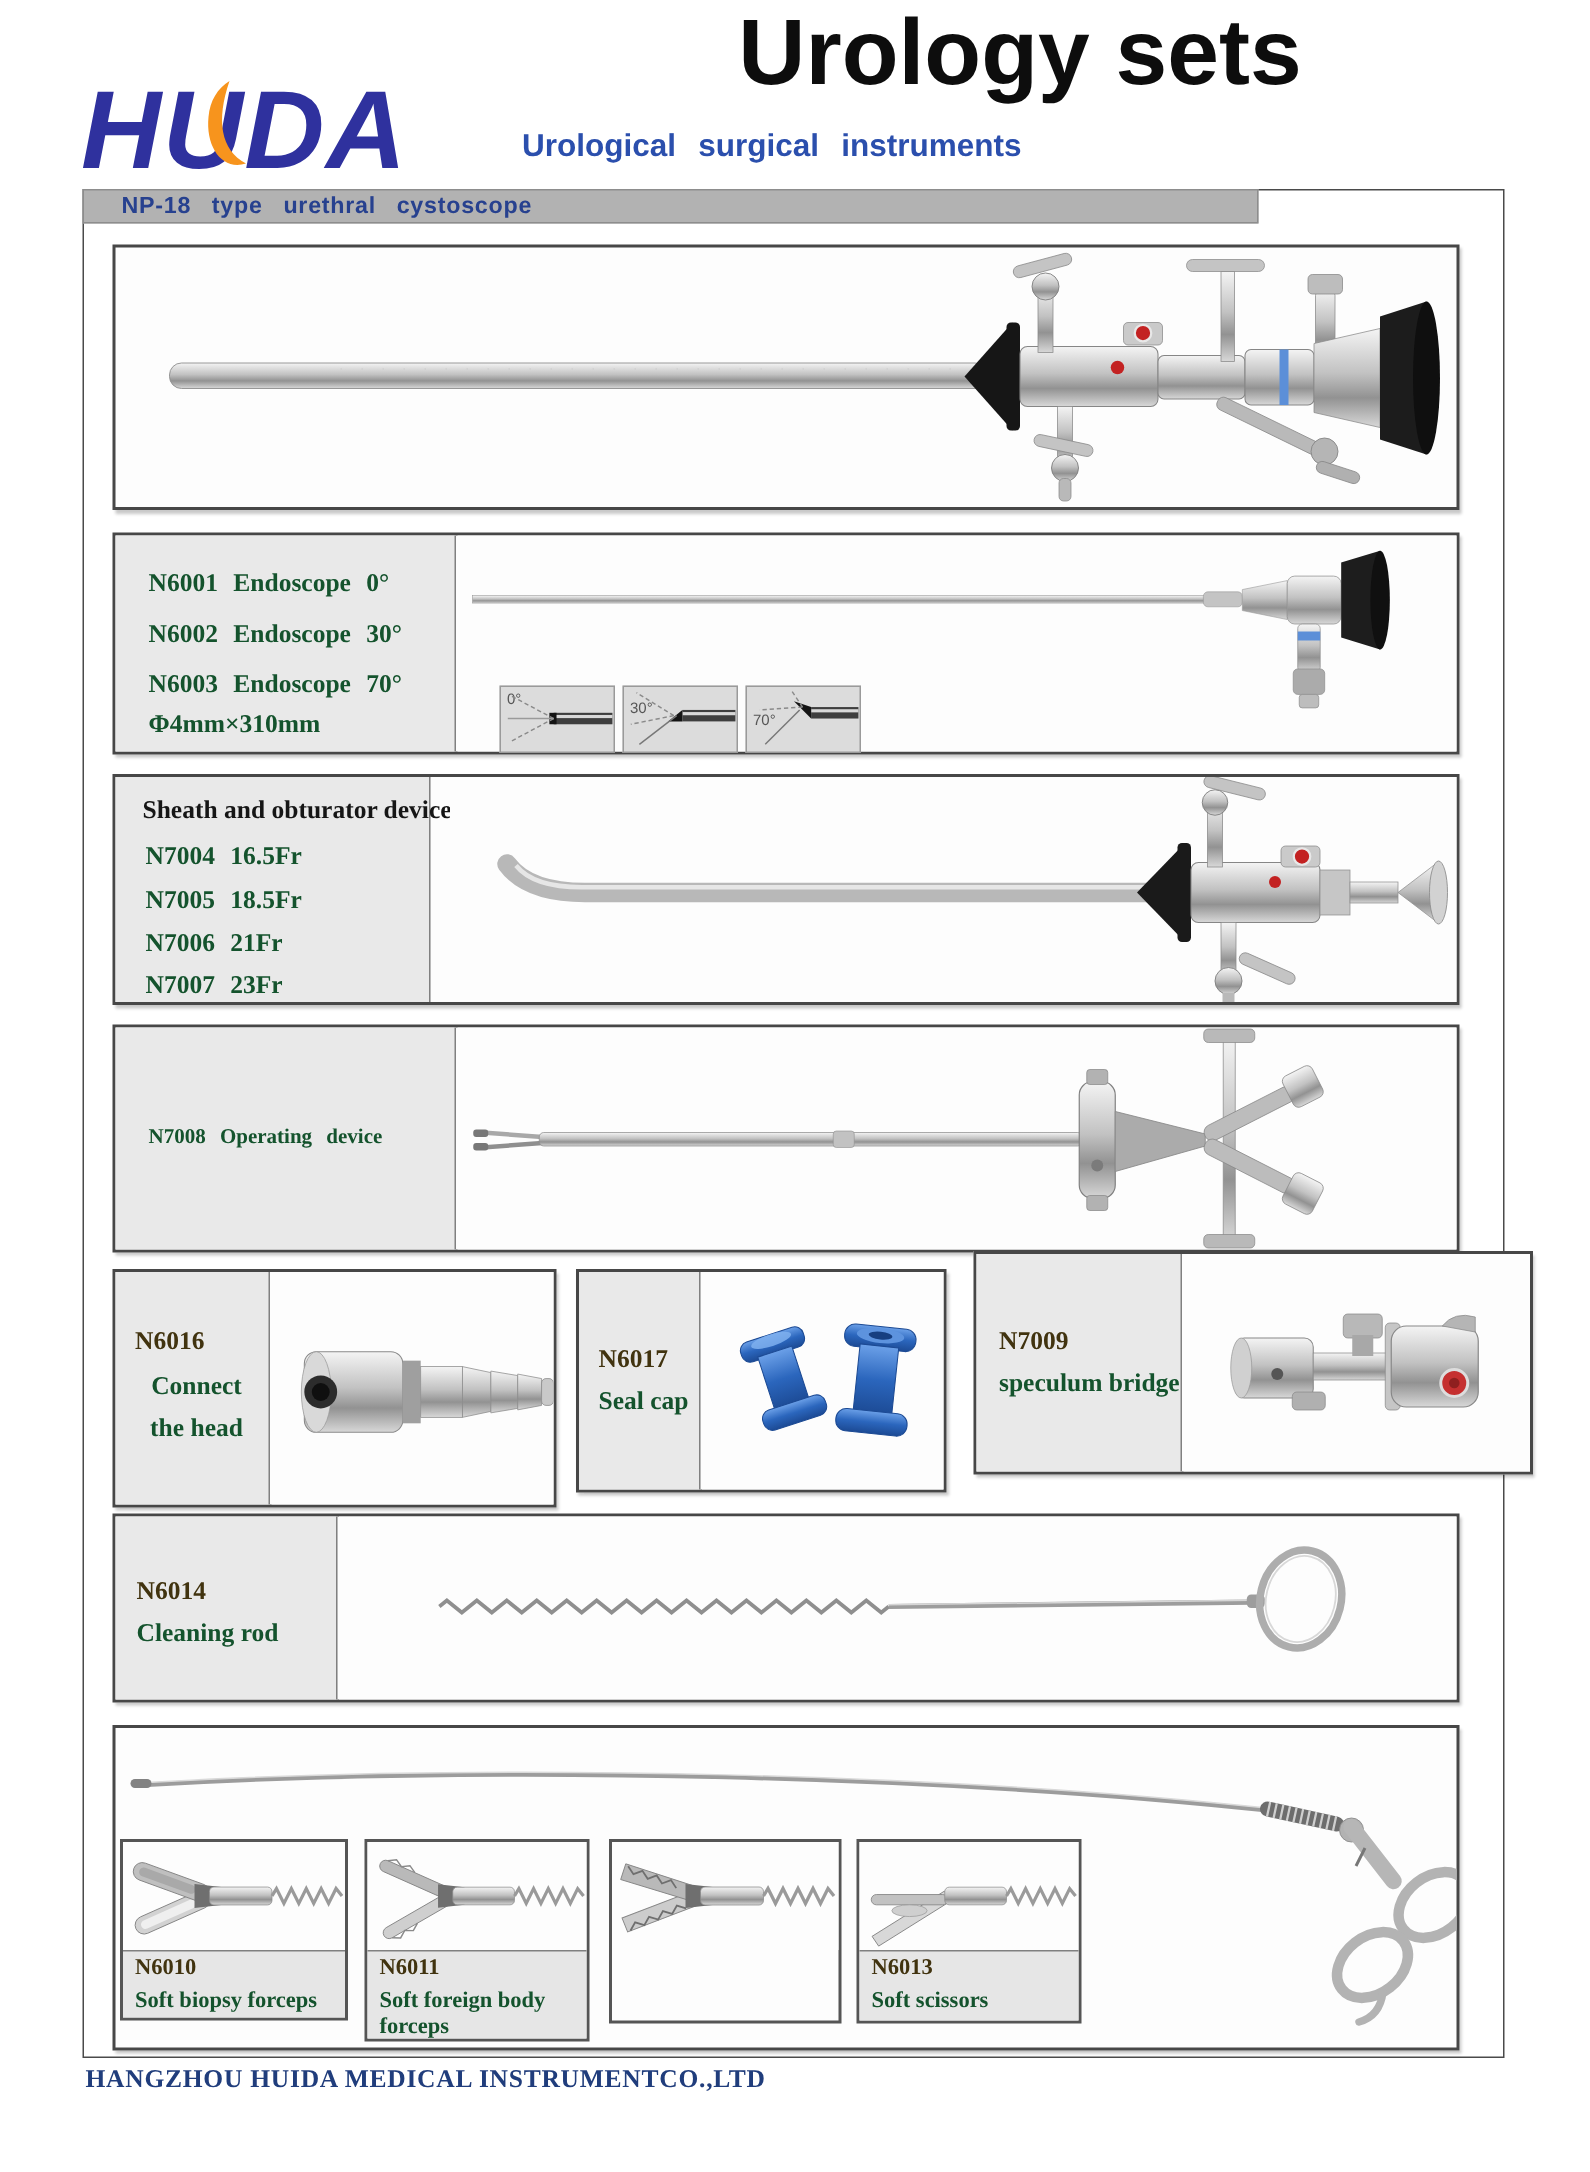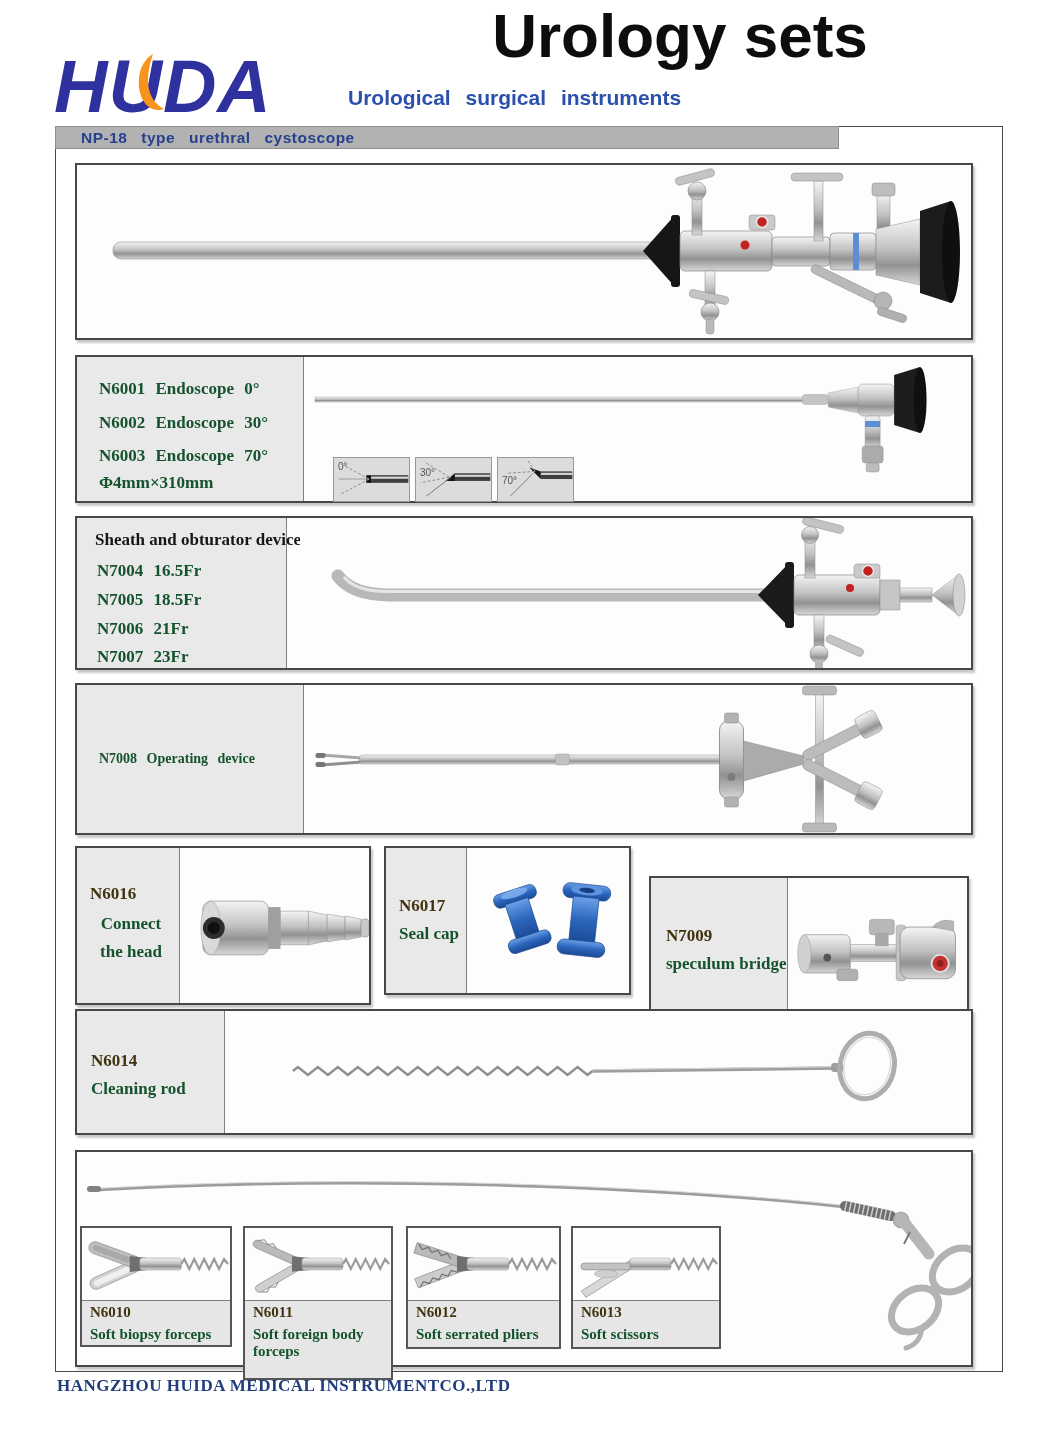--- a/index.html
+++ b/index.html
@@ -281,21 +281,21 @@
           <rect x="92" y="36" width="48" height="15" rx="7" fill="url(#blu)" stroke="#1c4a94" stroke-width="0.7"></rect>
           <rect x="103" y="49" width="26" height="46" fill="url(#blu)" stroke="#1c4a94" stroke-width="0.7"></rect>
           <rect x="92" y="93" width="48" height="15" rx="7" fill="url(#blu)" stroke="#1c4a94" stroke-width="0.7"></rect>
           <ellipse cx="116" cy="42" rx="16" ry="5" fill="#5d93de"></ellipse>
           <ellipse cx="116" cy="42" rx="8" ry="2.6" fill="#173f80"></ellipse>
         </g>
       </svg>
     </div>
   </div>
 
-  <div class="box" style="left:649px;top:876px;width:320px;height:149px">
+  <div class="box" style="left:649px;top:834px;width:373px;height:149px">
     <div class="pane" style="width:137px">
       <div class="ln code t17" style="left:15px;top:48px">N7009</div>
       <div class="ln oliv t17" style="left:15px;top:76px">speculum bridge</div>
     </div>
     <div class="imgpane" style="left:138px">
       <svg class="fillsvg" viewBox="0 0 186 145">
         <rect x="12" y="56" width="52" height="40" rx="6" fill="url(#met)" stroke="#888" stroke-width="0.7"></rect>
         <ellipse cx="16" cy="76" rx="7" ry="20" fill="#d0d0d0" stroke="#999" stroke-width="0.5"></ellipse>
         <circle cx="40" cy="80" r="4" fill="#555"></circle>
         <rect x="50" y="92" width="22" height="12" rx="3" fill="#b0b0b0" stroke="#8a8a8a" stroke-width="0.5"></rect>
@@ -358,21 +358,21 @@
           <rect x="58" y="30" width="42" height="12" rx="3" fill="url(#met)" stroke="#8a8a8a" stroke-width="0.5"></rect>
           <polyline points="100,36 103,31 108,41 113,31 118,41 123,31 128,41 133,31 138,41 143,31 147,36" fill="none" stroke="#9a9a9a" stroke-width="2.2"></polyline>
         </svg>
       </div>
       <div class="lbl">
         <div class="c code">N6010</div>
         <div class="n oliv">Soft biopsy forceps</div>
       </div>
     </div>
 
-    <div class="sub" style="left:166px;top:74px;width:150px;height:154px">
+    <div class="sub" style="left:166px;top:74px;width:150px;height:135px">
       <div class="img">
         <svg class="fillsvg" viewBox="0 0 149 72">
           <g transform="rotate(-30 58 36)">
               <rect x="4" y="32" width="54" height="8" rx="4" fill="#cfcfcf" stroke="#868686" stroke-width="0.6"></rect>
               <path d="M8,40 l5,3 5,-3 5,3 5,-3" stroke="#8a8a8a" fill="none" stroke-width="1"></path>
             </g>
           <g transform="rotate(24 58 36)">
               <rect x="4" y="32" width="54" height="8" rx="4" fill="#b9b9b9" stroke="#868686" stroke-width="0.6"></rect>
               <path d="M8,32 l5,-3 5,3 5,-3 5,3" stroke="#8a8a8a" fill="none" stroke-width="1"></path>
             </g>
@@ -396,24 +396,20 @@
             </g>
           <g transform="rotate(18 58 36)">
               <polygon points="4,31 58,31 58,41 4,42" fill="#b9b9b9" stroke="#868686" stroke-width="0.6"></polygon>
               <path d="M6,32 l5,4 5,-4 5,4 5,-4 5,4 5,-4 5,4" stroke="#6f6f6f" stroke-width="1.2" fill="none"></path>
             </g>
           <polygon points="48,28 66,30 66,42 48,44" fill="#6f6f6f"></polygon>
           <rect x="58" y="30" width="42" height="12" rx="3" fill="url(#met)" stroke="#8a8a8a" stroke-width="0.5"></rect>
           <polyline points="100,36 103,31 108,41 113,31 118,41 123,31 128,41 133,31 138,41 143,31 147,36" fill="none" stroke="#9a9a9a" stroke-width="2.2"></polyline>
         </svg>
       </div>
-      <div class="lbl">
-        <div class="c code">N6012</div>
-        <div class="n oliv">Soft serrated pliers</div>
-      </div>
     </div>
 
     <div class="sub" style="left:494px;top:74px;width:150px;height:123px">
       <div class="img">
         <svg class="fillsvg" viewBox="0 0 149 72">
           <g transform="rotate(-34 60 36)">
               <polygon points="2,30 60,32 60,40 2,38" fill="#d8d8d8" stroke="#868686" stroke-width="0.6"></polygon>
             </g>
           <rect x="8" y="35" width="52" height="7" rx="3.5" fill="#c2c2c2" stroke="#868686" stroke-width="0.6"></rect>
           <ellipse cx="34" cy="46" rx="12" ry="4" fill="#cfcfcf" stroke="#999" stroke-width="0.5"></ellipse>

